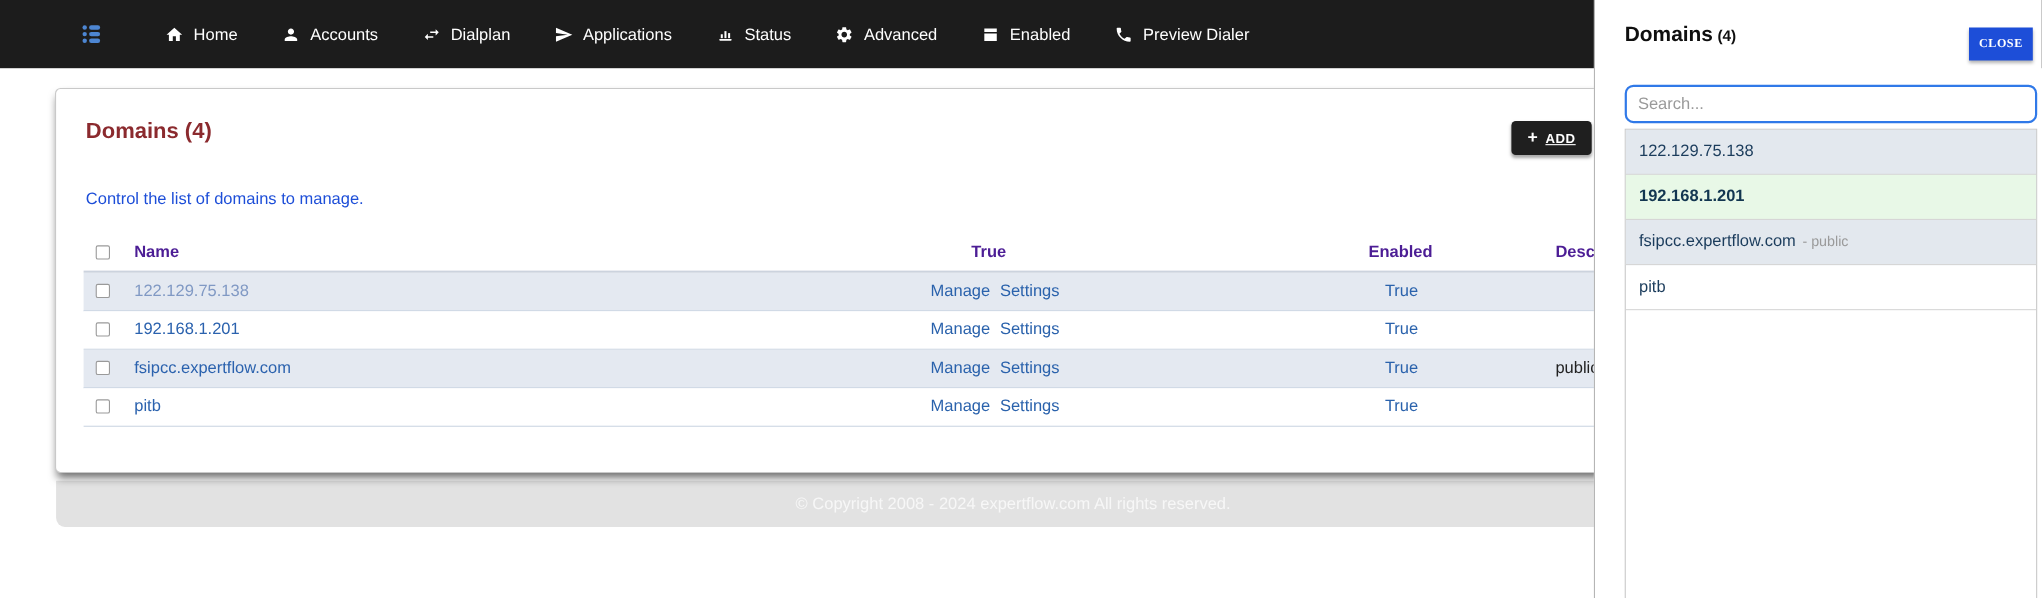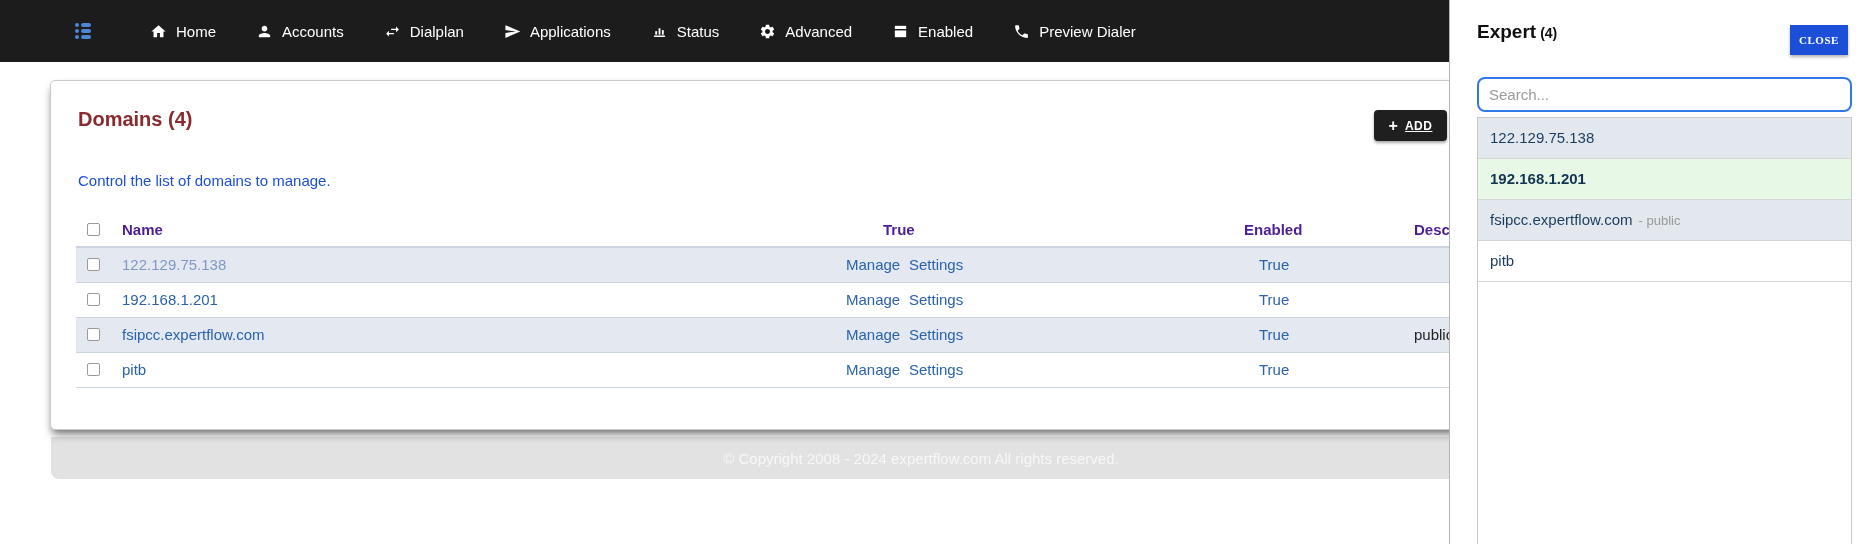--- a/index.html
+++ b/index.html
@@ -235,21 +235,21 @@
     </div>
   </div>
 </main>
 
 <div class="footer">
   <span>© Copyright 2008 - 2024 expertflow.com All rights reserved.</span>
 </div>
 
 <aside class="panel">
   <div class="p-title">
-    <span class="t1">Expert</span><span class="t2">(4)</span>
+    <span class="t1">Domains</span><span class="t2">(4)</span>
   </div>
   <button class="close-btn">CLOSE</button>
   <input class="p-search" type="text" placeholder="Search..." style="">
   <div class="p-list">
     <div class="p-item bg1">
       <span>122.129.75.138</span><span class="sfx"></span>
     </div>
     <div class="p-item active">
       <span>192.168.1.201</span><span class="sfx"></span>
     </div>

